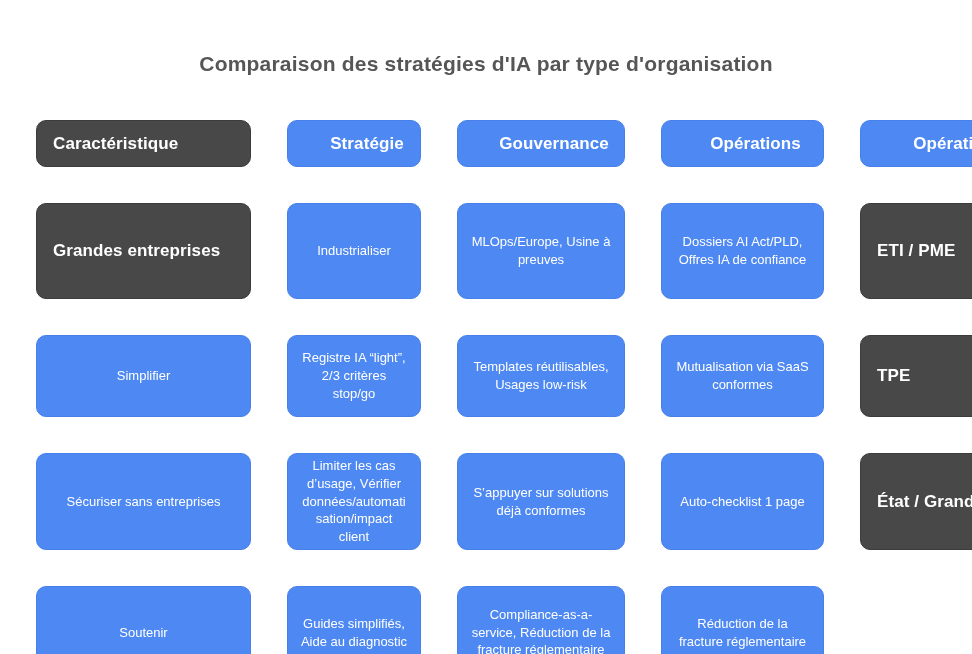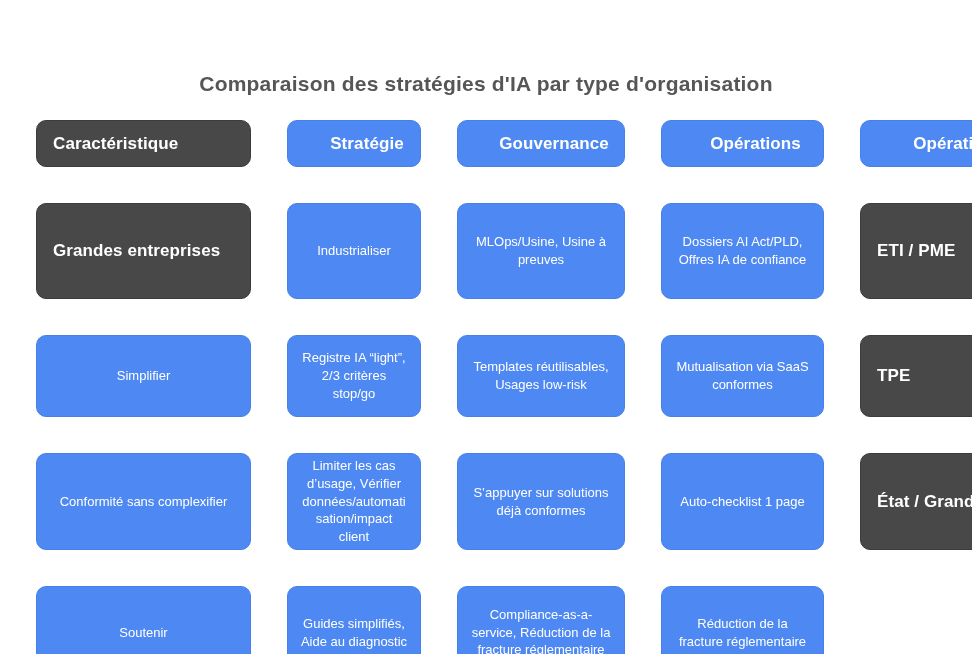--- a/index.html
+++ b/index.html
@@ -17,21 +17,20 @@
   .title {
     position: absolute;
     top: 52px;
     left: 0;
     width: 972px;
     text-align: center;
     font-size: 21px;
     font-weight: bold;
     color: #565656;
     letter-spacing: 0.2px;
-    margin-top: 20px;
   }
   .table-grid {
     position: absolute;
     left: 36px;
     top: 120px;
     width: 899px;
     display: grid;
     grid-template-columns: 215px 134px 168px 163px 171px;
     grid-template-rows: 47px 96px 82px 97px 93px;
     column-gap: 12px;
@@ -83,31 +82,31 @@
 <div class="table-grid">
 
   <div class="box dark">Caractéristique</div>
   <div class="box blue hdr">Stratégie</div>
   <div class="box blue hdr">Gouvernance</div>
   <div class="box blue hdr">Opérations</div>
   <div class="box blue hdr">Opérations</div>
 
   <div class="box dark">Grandes entreprises</div>
   <div class="box blue cell">Industrialiser</div>
-  <div class="box blue cell">MLOps/Usine, Usine à preuves</div>
+  <div class="box blue cell">MLOps/Europe, Usine à preuves</div>
   <div class="box blue cell">Dossiers AI Act/PLD, Offres IA de confiance</div>
 
   <div class="box dark">ETI / PME</div>
   <div class="box blue cell">Simplifier</div>
   <div class="box blue cell">Registre IA “light”, 2/3 critères stop/go</div>
   <div class="box blue cell">Templates réutilisables, Usages low-risk</div>
   <div class="box blue cell">Mutualisation via SaaS conformes</div>
 
   <div class="box dark">TPE</div>
-  <div class="box blue cell">Conformité sans complexifier</div>
+  <div class="box blue cell">Sécuriser sans entreprises</div>
   <div class="box blue cell">Limiter les cas d’usage, Vérifier données/automatisation/impact client</div>
   <div class="box blue cell">S’appuyer sur solutions déjà conformes</div>
   <div class="box blue cell">Auto-checklist 1 page</div>
 
   <div class="box dark">État / Grandes</div>
   <div class="box blue cell">Soutenir</div>
   <div class="box blue cell">Guides simplifiés, Aide au diagnostic</div>
   <div class="box blue cell">Compliance-as-a-service, Réduction de la fracture réglementaire</div>
   <div class="box blue cell">Réduction de la fracture réglementaire</div>
 

